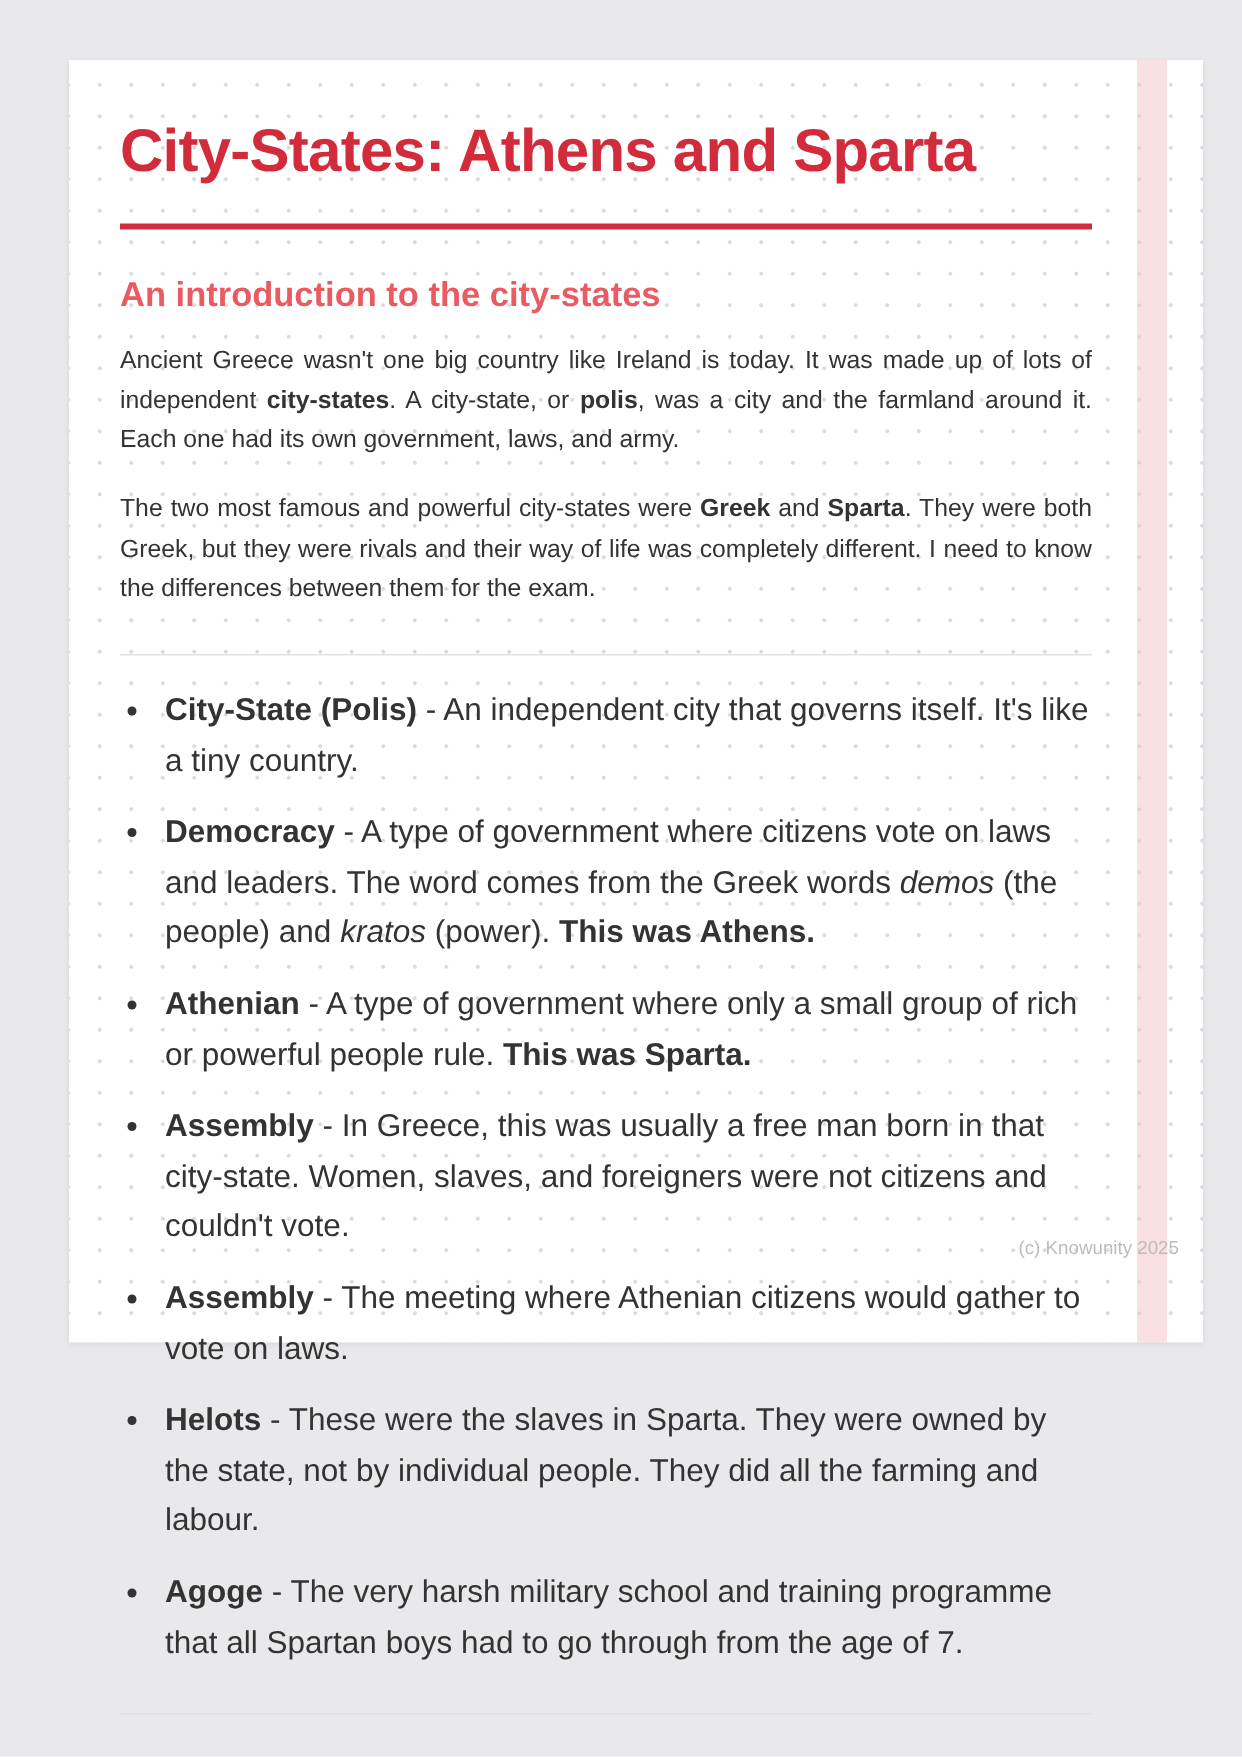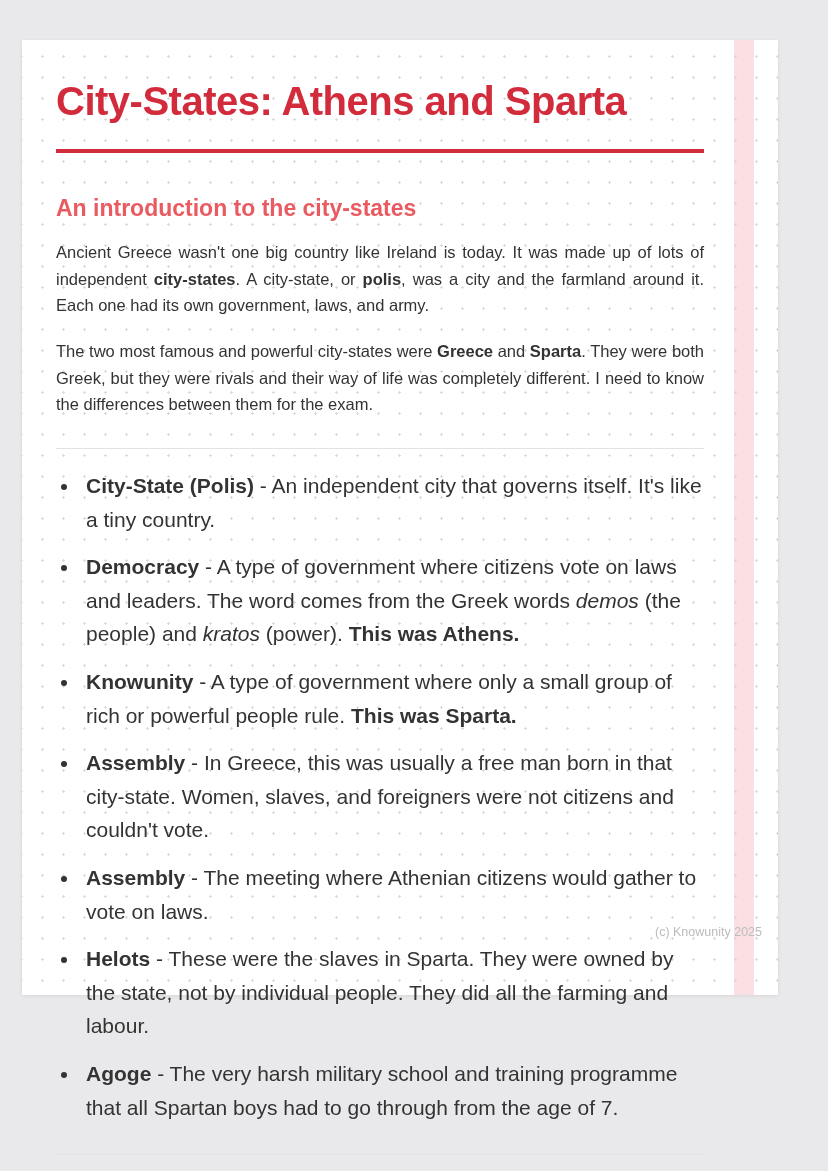--- a/index.html
+++ b/index.html
@@ -7,24 +7,24 @@
   body {
     width: 828px;
     height: 1171px;
     background: #e9e9eb;
     font-family: "Liberation Sans", sans-serif;
     position: relative;
     overflow: hidden;
   }
   .page {
     position: absolute;
-    left: 22px;
+    left: 46px;
     top: 40px;
     width: 756px;
-    height: 955px;
+    height: 855px;
     background-color: #ffffff;
     background-image: radial-gradient(circle, #dadada 1.3px, transparent 1.4px);
     background-size: 21px 21px;
     background-position: 10px 6px;
     box-shadow: 0 1px 4px rgba(0,0,0,0.08);
   }
   .margin-stripe {
     position: absolute;
     top: 0;
     right: 24px;
@@ -46,21 +46,21 @@
     letter-spacing: -0.5px;
     color: #d22b3b;
   }
   .title-rule {
     border: none;
     height: 4px;
     background: #d22b3b;
     margin: 22px 0 0 0;
   }
   h2.section-heading {
-    margin: 42px 0 16px 0;
+    margin: 30px 0 16px 0;
     font-size: 23px;
     line-height: 1.2;
     font-weight: 700;
     color: #e95a61;
   }
   p.body-paragraph {
     margin: 0 0 19px 0;
     font-size: 16.5px;
     line-height: 1.62;
     color: #333333;
@@ -98,28 +98,28 @@
 
 <div class="page">
   <div class="margin-stripe"></div>
 
   <div class="content">
     <h1 class="page-title">City-States: Athens and Sparta</h1>
     <hr class="title-rule">
 
     <h2 class="section-heading">An introduction to the city-states</h2>
     <p class="body-paragraph"><span>Ancient Greece wasn't one big country like Ireland is today. It was made up of lots of independent </span><span style="font-weight: 700;">city-states</span><span>. A city-state, or </span><span style="font-weight: 700;">polis</span><span>, was a city and the farmland around it. Each one had its own government, laws, and army.</span></p>
-    <p class="body-paragraph"><span>The two most famous and powerful city-states were </span><span style="font-weight: 700;">Greece</span><span> and </span><span style="font-weight: 700;">Sparta</span><span>. They were both Greek, but they were rivals and their way of life was completely different. I need to know the differences between them for the exam.</span></p>
+    <p class="body-paragraph"><span>The two most famous and powerful city-states were </span><span style="font-weight: 700;">Greek</span><span> and </span><span style="font-weight: 700;">Sparta</span><span>. They were both Greek, but they were rivals and their way of life was completely different. I need to know the differences between them for the exam.</span></p>
 
     <hr class="section-divider">
 
     <ul class="keyword-list">
       <li><span style="font-weight: 700;">City-State (Polis)</span><span> - An independent city that governs itself. It's like a tiny country.</span></li>
       <li><span style="font-weight: 700; text-align: center;">Democracy</span><span> - A type of government where citizens vote on laws and leaders. The word comes from the Greek words </span><span style="font-style: italic;">demos</span><span> (the people) and </span><span style="font-style: italic;">kratos</span><span> (power). </span><span style="font-weight: 700;">This was Athens.</span></li>
-      <li><span style="font-weight: 700;">Knowunity</span><span> - A type of government where only a small group of rich or powerful people rule. </span><span style="font-weight: 700;">This was Sparta.</span></li>
+      <li><span style="font-weight: 700;">Athenian</span><span> - A type of government where only a small group of rich or powerful people rule. </span><span style="font-weight: 700;">This was Sparta.</span></li>
       <li><span style="font-weight: 700;">Assembly</span><span> - In Greece, this was usually a free man born in that city-state. Women, slaves, and foreigners were not citizens and couldn't vote.</span></li>
       <li><span style="font-weight: 700;">Assembly</span><span> - The meeting where Athenian citizens would gather to vote on laws.</span></li>
       <li><span style="font-weight: 700;">Helots</span><span> - These were the slaves in Sparta. They were owned by the state, not by individual people. They did all the farming and labour.</span></li>
       <li><span style="font-weight: 700;">Agoge</span><span> - The very harsh military school and training programme that all Spartan boys had to go through from the age of 7.</span></li>
     </ul>
 
     <hr class="section-divider">
 
     <h2 class="section-heading">A detailed comparison: Athens vs. Sparta</h2>
   </div>

